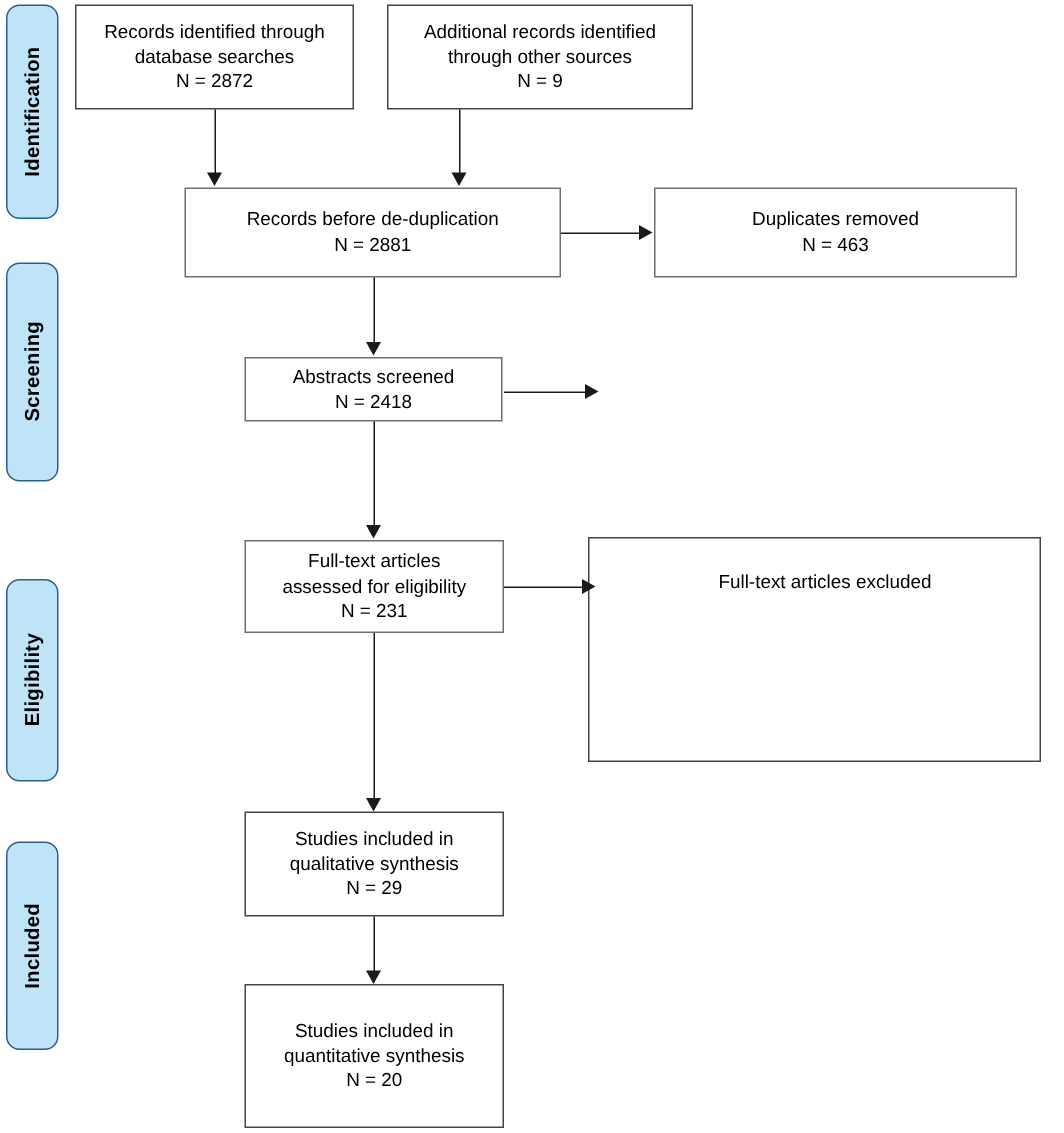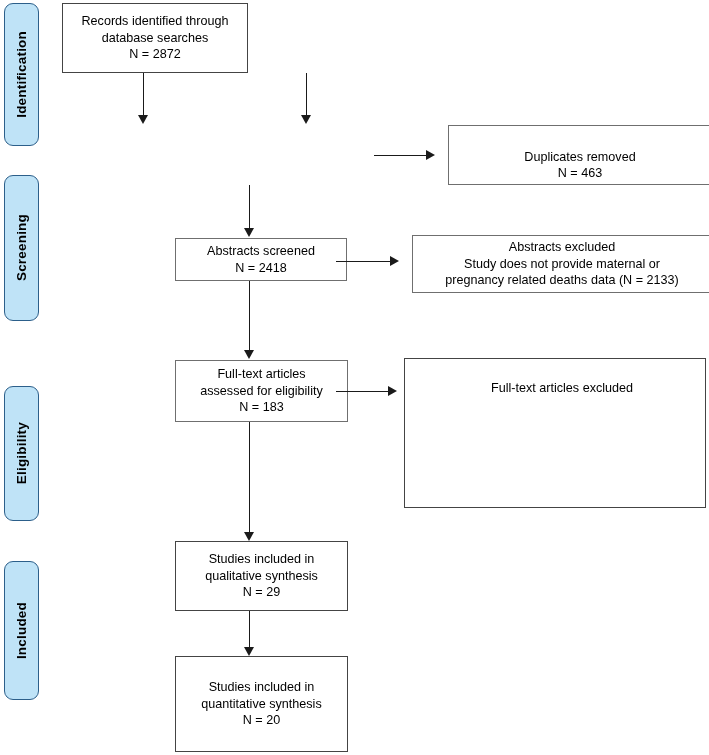--- a/index.html
+++ b/index.html
@@ -48,21 +48,20 @@
     background: #ffffff;
     border: 1.4px solid #6f6f6f;
     display: flex;
     align-items: center;
     justify-content: center;
     text-align: center;
     font-size: 12.6px;
     line-height: 1.32;
     color: #000000;
     padding: 2px 5px;
-    margin-left: 12px;
   }
   .flow-box.dark {
     border-color: #444444;
   }
   .flow-box .box-text {
     width: 100%;
     white-space: pre-line;
   }
   .flow-box.align-left .box-text {
     text-align: left;
@@ -120,60 +119,64 @@
   <div class="stage-pill" style="left:4px; top:561px; width:35px; height:139px;">
     <span class="stage-label">Included</span>
   </div>
 
   <div class="flow-box dark" style="left:50px; top:3px; width:186px; height:70px;">
     <span class="box-text">Records identified through
 database searches
 N = 2872</span>
   </div>
 
+  <div class="flow-box dark" style="left:258px; top:3px; width:204px; height:70px;">
+    <span class="box-text">Additional records identified
+through other sources
+N = 9</span>
+  </div>
 
   <div class="conn-v" style="left:143px; top:73px; height:43px;"></div>
   <div class="arrow-down" style="left:138px; top:115px;"></div>
 
   <div class="conn-v" style="left:306px; top:73px; height:43px;"></div>
   <div class="arrow-down" style="left:301px; top:115px;"></div>
 
-
-  <div class="flow-box" style="left:436px; top:125px; width:264px; height:60px;align-items:flex-end;">
+  <div class="flow-box" style="left:123px; top:125px; width:251px; height:60px;">
+    <span class="box-text">Records before de-duplication
+N = 2881</span>
+  </div>
+
+  <div class="flow-box" style="left:436px; top:125px; width:242px; height:60px;">
     <span class="box-text">Duplicates removed
 N = 463</span>
   </div>
 
   <div class="conn-h" style="left:374px; top:155px; width:52px;"></div>
   <div class="arrow-right" style="left:426px; top:150px;"></div>
 
   <div class="conn-v" style="left:249px; top:185px; height:44px;"></div>
   <div class="arrow-down" style="left:244px; top:228px;"></div>
 
   <div class="flow-box" style="left:163px; top:238px; width:172px; height:43px;">
     <span class="box-text">Abstracts screened
 N = 2418</span>
   </div>
 
-  <div class="flow-box" style="left:400px; top:235px; width:300px; height:58px;">
-    <span class="box-text">Abstracts excluded
-Study does not provide maternal or
-pregnancy related deaths data (N = 2133)</span>
-  </div>
 
   <div class="conn-h" style="left:336px; top:261px; width:54px;"></div>
   <div class="arrow-right" style="left:390px; top:256px;"></div>
 
   <div class="conn-v" style="left:249px; top:281px; height:70px;"></div>
   <div class="arrow-down" style="left:244px; top:350px;"></div>
 
   <div class="flow-box" style="left:163px; top:360px; width:173px; height:62px;">
     <span class="box-text">Full-text articles
 assessed for eligibility
-N = 183</span>
+N = 231</span>
   </div>
 
   <div class="flow-box align-left dark" style="left:392px; top:358px; width:302px; height:150px; padding:4px 4px 4px 18px; align-items:flex-start;">
     <span class="box-text">
       <span class="box-heading">Full-text articles excluded</span>
     </span>
   </div>
 
   <div class="conn-h" style="left:336px; top:391px; width:52px;"></div>
   <div class="arrow-right" style="left:388px; top:386px;"></div>

